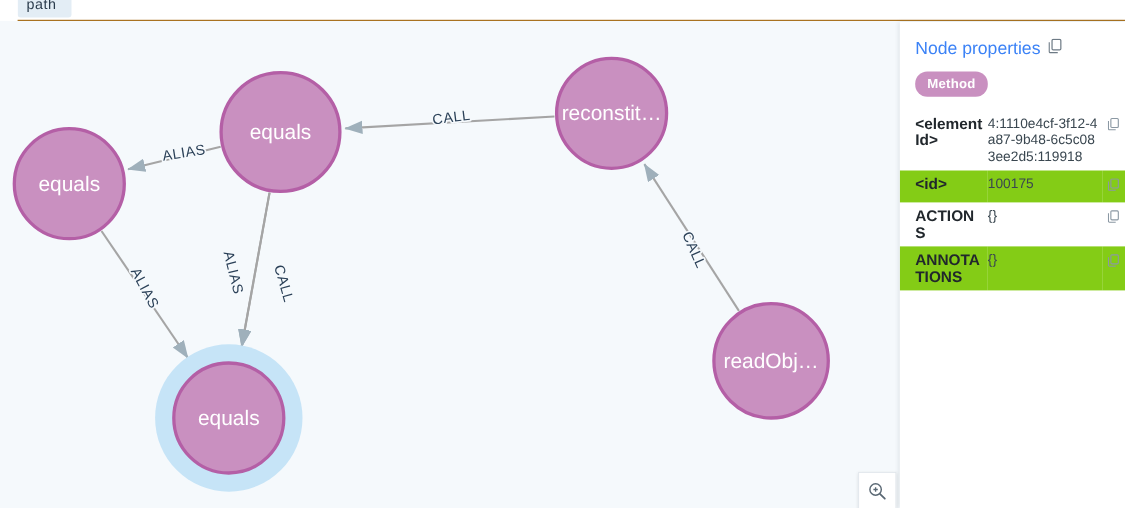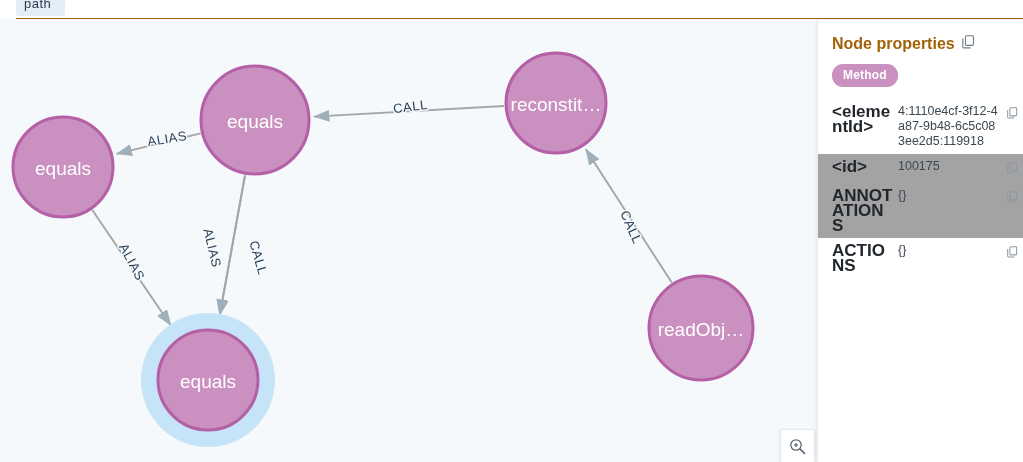--- a/index.html
+++ b/index.html
@@ -72,41 +72,41 @@
     position:absolute;left:818px;top:20px;width:205px;height:442px;
     background:#ffffff;
     box-shadow:-1px 0 4px rgba(20,40,60,.10);
     overflow:hidden;
   }
   .panel-head{
     display:flex;align-items:center;gap:7px;
     padding:15px 14px 9px 14px;
   }
   .panel-title{
-    font-size:16px;color:#a16207;font-weight:700;
+    font-size:16px;color:#3b82f6;font-weight:400;
     white-space:nowrap;
   }
   .badge-row{padding:2px 26px 12px 14px;}
   .badge{
     display:inline-block;
     padding:4px 11px 5px 11px;
     border-radius:11px;
     background:#c990c0;
     color:#ffffff;
     font-size:12px;
     font-weight:bold;
     letter-spacing:.2px;
   }
   .prop-table{width:100%;border-collapse:collapse;}
   .prop-row{vertical-align:top;}
-  .prop-row.alt{background:#a3a3a3;}
+  .prop-row.alt{background:#84cc16;}
   .prop-key{
     width:62px;
     padding:5px 4px 5px 14px;
-    font-size:17px;
+    font-size:14px;
     font-weight:bold;
     color:#21272c;
     word-break:break-all;
     line-height:15px;
   }
   .prop-val{
     padding:5px 4px 5px 0;
     font-size:12.5px;
     color:#3a4750;
     word-break:break-all;
@@ -213,33 +213,33 @@
               </svg></td>
           </tr>
           <tr class="prop-row alt">
             <td class="prop-key">&lt;id&gt;</td>
             <td class="prop-val">100175</td>
             <td class="prop-copy"><svg width="11" height="12" viewBox="0 0 13 14">
                 <rect x="3.4" y="0.8" width="8" height="9.6" rx="1.1" fill="none" stroke="#8b98a3" stroke-width="1.2"></rect>
                 <path d="M8.6 12.9 H1.9 a1.1 1.1 0 0 1 -1.1 -1.1 V3.4" fill="none" stroke="#8b98a3" stroke-width="1.2"></path>
               </svg></td>
           </tr>
+          <tr class="prop-row">
+            <td class="prop-key">ACTIONS</td>
+            <td class="prop-val">{}</td>
+            <td class="prop-copy"><svg width="11" height="12" viewBox="0 0 13 14">
+                <rect x="3.4" y="0.8" width="8" height="9.6" rx="1.1" fill="none" stroke="#8b98a3" stroke-width="1.2"></rect>
+                <path d="M8.6 12.9 H1.9 a1.1 1.1 0 0 1 -1.1 -1.1 V3.4" fill="none" stroke="#8b98a3" stroke-width="1.2"></path>
+              </svg></td>
+          </tr>
           <tr class="prop-row alt">
             <td class="prop-key">ANNOTATIONS</td>
             <td class="prop-val">{}</td>
             <td class="prop-copy"><svg width="11" height="12" viewBox="0 0 13 14">
                 <rect x="3.4" y="0.8" width="8" height="9.6" rx="1.1" fill="none" stroke="#8b98a3" stroke-width="1.2"></rect>
                 <path d="M8.6 12.9 H1.9 a1.1 1.1 0 0 1 -1.1 -1.1 V3.4" fill="none" stroke="#8b98a3" stroke-width="1.2"></path>
               </svg></td>
           </tr>
-          <tr class="prop-row">
-            <td class="prop-key">ACTIONS</td>
-            <td class="prop-val">{}</td>
-            <td class="prop-copy"><svg width="11" height="12" viewBox="0 0 13 14">
-                <rect x="3.4" y="0.8" width="8" height="9.6" rx="1.1" fill="none" stroke="#8b98a3" stroke-width="1.2"></rect>
-                <path d="M8.6 12.9 H1.9 a1.1 1.1 0 0 1 -1.1 -1.1 V3.4" fill="none" stroke="#8b98a3" stroke-width="1.2"></path>
-              </svg></td>
-          </tr>
         </tbody>
     </table>
 
   </div>
 </div>
 
 </body></html>

